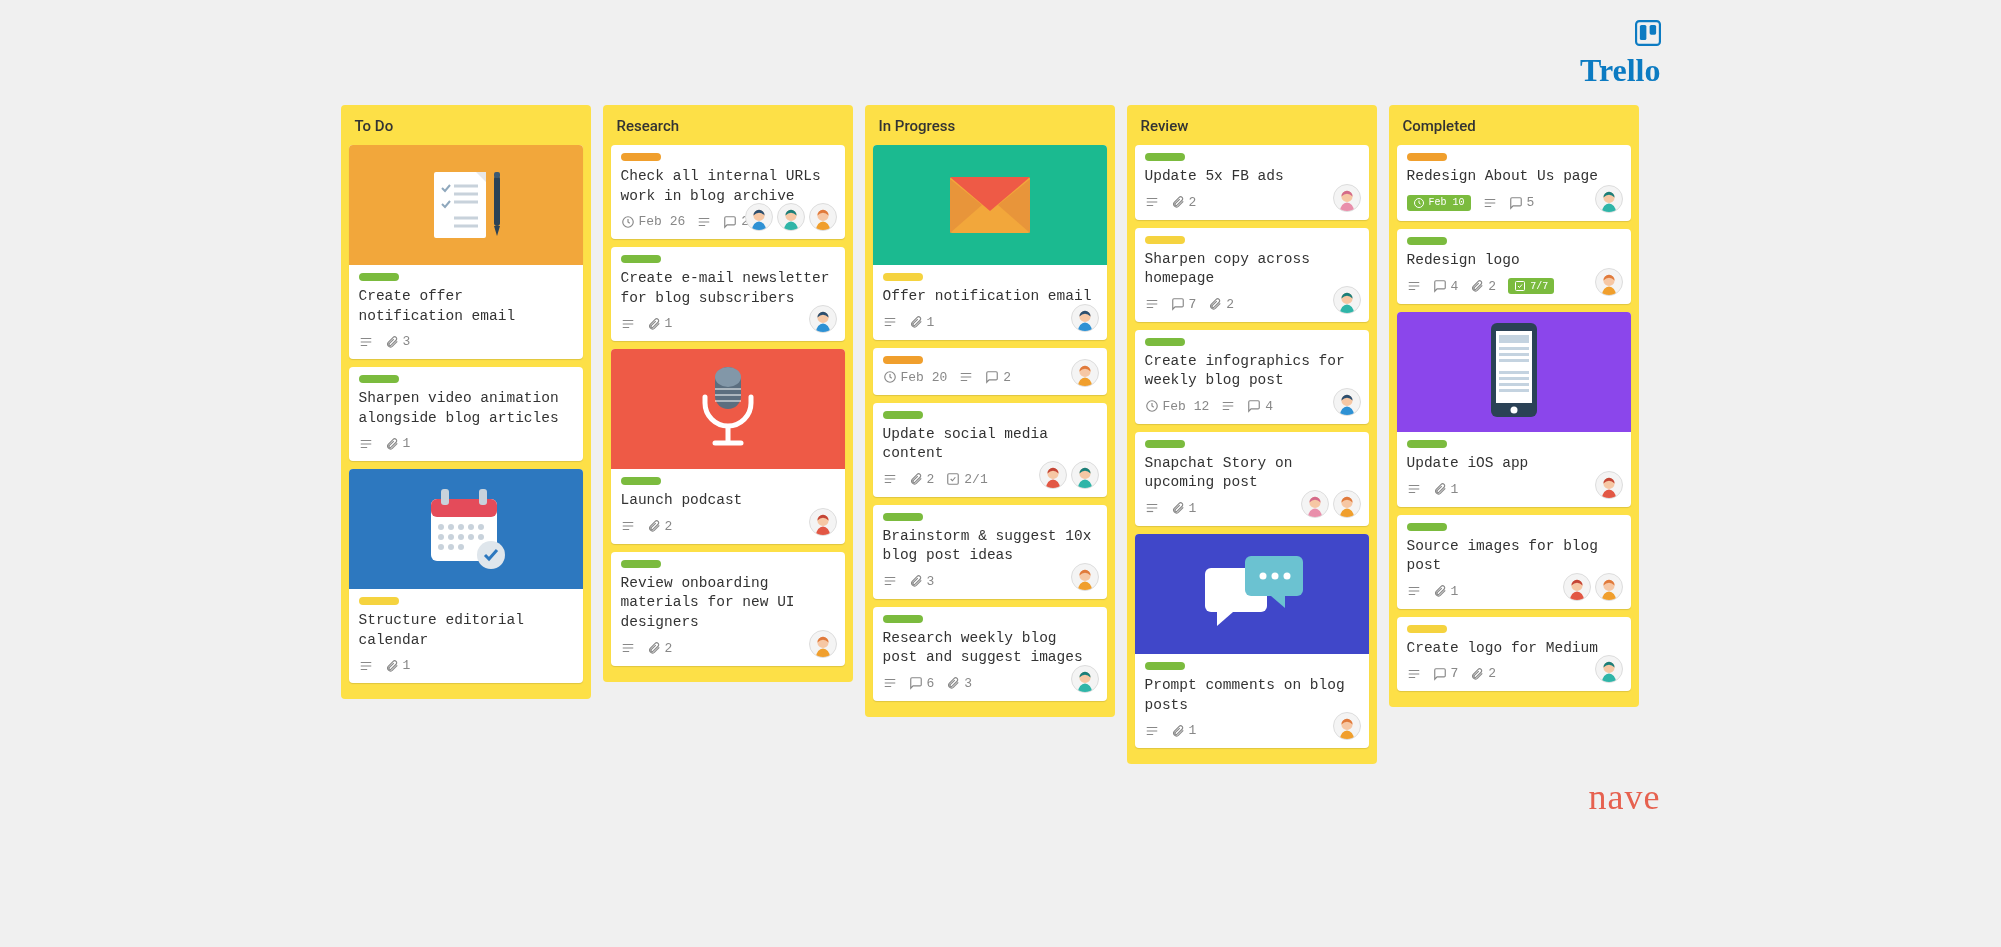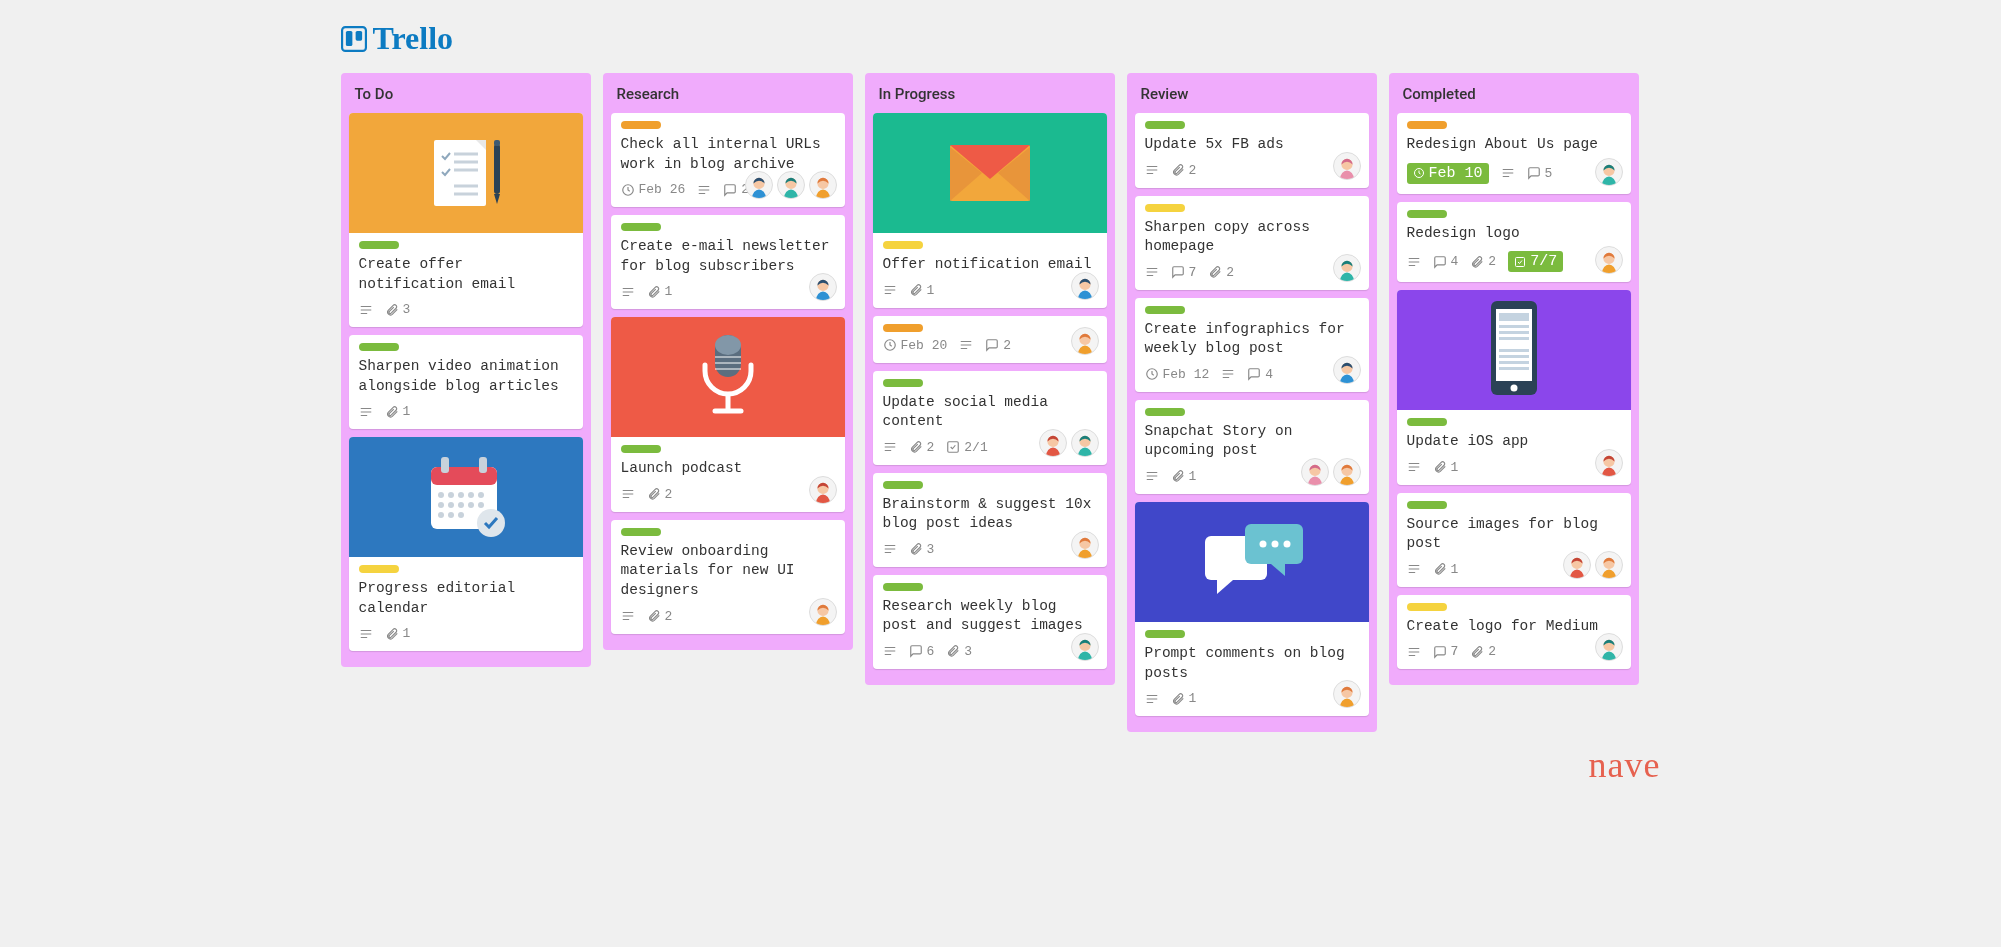--- a/index.html
+++ b/index.html
@@ -1,36 +1,36 @@
 <!DOCTYPE html>
 <html><head>
 <meta charset="utf-8">
 <style>
 * { box-sizing: border-box; margin: 0; padding: 0; }
 body { font-family: -apple-system, BlinkMacSystemFont, "Segoe UI", Roboto, sans-serif; background: #f0f0f0; padding: 20px 0; }
 .board { max-width: 1600px; margin: 0 auto; padding: 0 140px; }
-.logo-row { display:flex; align-items:center; gap:6px; margin-bottom:16px; }
+.logo-row { display:flex; align-items:flex-end; gap:6px; margin-bottom:16px;flex-direction:column; }
 .logo-text { font-family: "Brush Script MT", cursive; font-size:32px; color:#0c7bc2; font-weight:bold; }
 .logo-icon svg { display:block; }
 .lists { display:flex; gap:12px; align-items:flex-start; }
-.list { background:#f0abfc; border-radius:4px; width:250px; flex-shrink:0; padding:8px; }
+.list { background:#fde047; border-radius:4px; width:250px; flex-shrink:0; padding:8px; }
 .list-title { font-size:15px; font-weight:500; color:#333; padding:4px 6px 10px; }
 .card { background:#fff; border-radius:4px; box-shadow:0 1px 1px rgba(0,0,0,0.12); margin-bottom:8px; overflow:hidden; cursor:pointer; position:relative; }
 .card-cover { height:120px; display:flex; align-items:center; justify-content:center; }
 .card-body { padding:8px 10px 10px;font-family:Liberation Mono, monospace; }
 .labels { display:flex; gap:4px; margin-bottom:6px; }
 .label { height:8px; width:40px; border-radius:4px; }
 .green { background:#7bbb3e; }
 .orange { background:#f09f2d; }
 .yellow { background:#f5d33f; }
 .card-title { font-size:14.5px; color:#333; line-height:1.35; margin-bottom:8px; }
 .badges { display:flex; align-items:center; gap:12px; flex-wrap:wrap; }
 .badge { display:inline-flex; align-items:center; gap:4px; font-size:13px; color:#888; }
 .badge svg { width:14px; height:14px; }
-.badge-pill { background:#7bbb3e; color:#fff; padding:2px 6px; border-radius:3px; font-size:15px; display:inline-flex; align-items:center; gap:4px; }
+.badge-pill { background:#7bbb3e; color:#fff; padding:2px 6px; border-radius:3px; font-size:10px; display:inline-flex; align-items:center; gap:4px; }
 .badge-pill svg { width:12px; height:12px; stroke:#fff; }
 .members { display:flex; gap:4px; position:absolute; right:8px; bottom:8px; }
 .avatar { width:28px; height:28px; border-radius:50%; background:#f4f4f4; border:1px solid #ddd; display:flex; align-items:flex-end; justify-content:center; overflow:hidden; }
 .avatar svg { width:24px; height:24px; }
 .footer-logo { text-align:right; max-width:1600px; margin:12px auto 0; padding:0 140px; font-family:Georgia, serif; font-size:36px; color:#e6614f; letter-spacing:1px; }
 </style>
 </head>
 <body>
 
 <div class="board">
@@ -132,21 +132,21 @@
                 <circle cx="50" cy="68" r="3"></circle>
               </g>
               <circle cx="80" cy="76" r="14" fill="#dfe6ec"></circle>
               <polyline points="74,76 78,80 86,71" fill="none" stroke="#2d78bf" stroke-width="3"></polyline>
             </svg>
           </div>
           <div class="card-body">
             <div class="labels">
               <span class="label yellow"></span>
             </div>
-            <div class="card-title">Progress editorial calendar</div>
+            <div class="card-title">Structure editorial calendar</div>
             <div class="badges">
               <span class="badge">
                 <svg viewBox="0 0 24 24" fill="none" stroke="currentColor" stroke-width="2">
                   <line x1="3" y1="6" x2="21" y2="6"></line>
                   <line x1="3" y1="12" x2="21" y2="12"></line>
                   <line x1="3" y1="18" x2="14" y2="18"></line>
                 </svg>
               </span>
               <span class="badge">
                 <svg viewBox="0 0 24 24" fill="none" stroke="currentColor" stroke-width="2">

